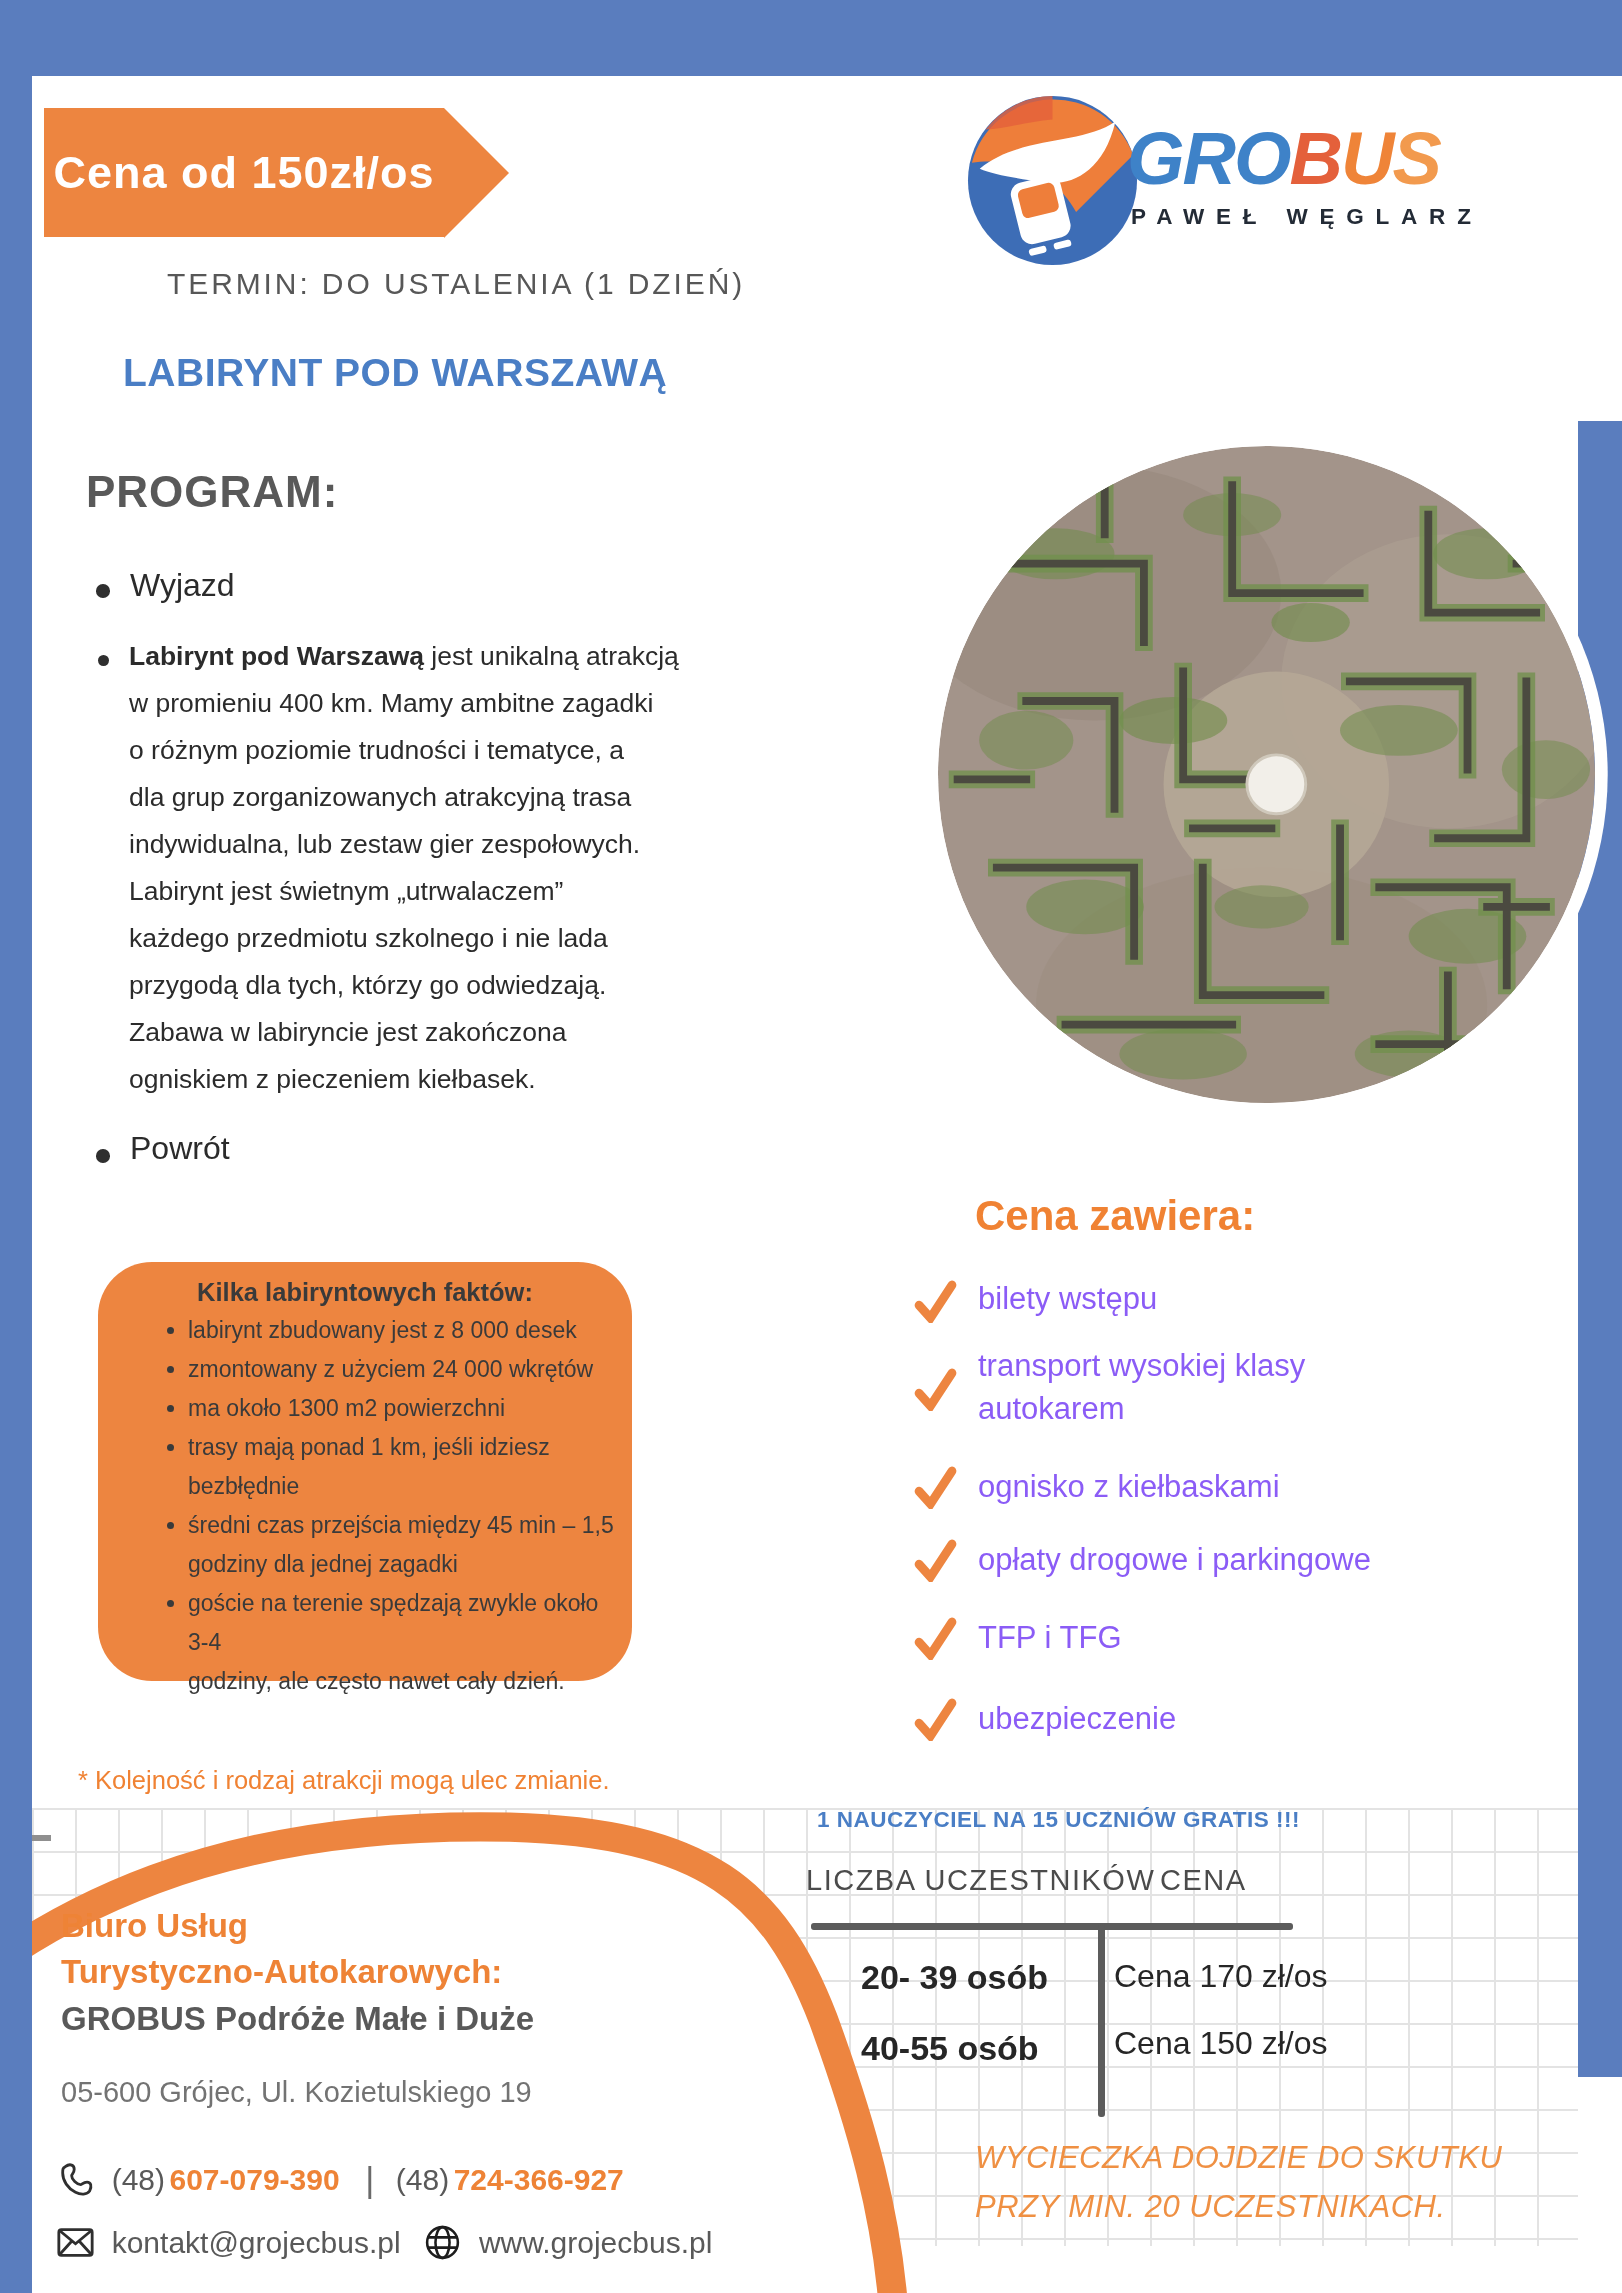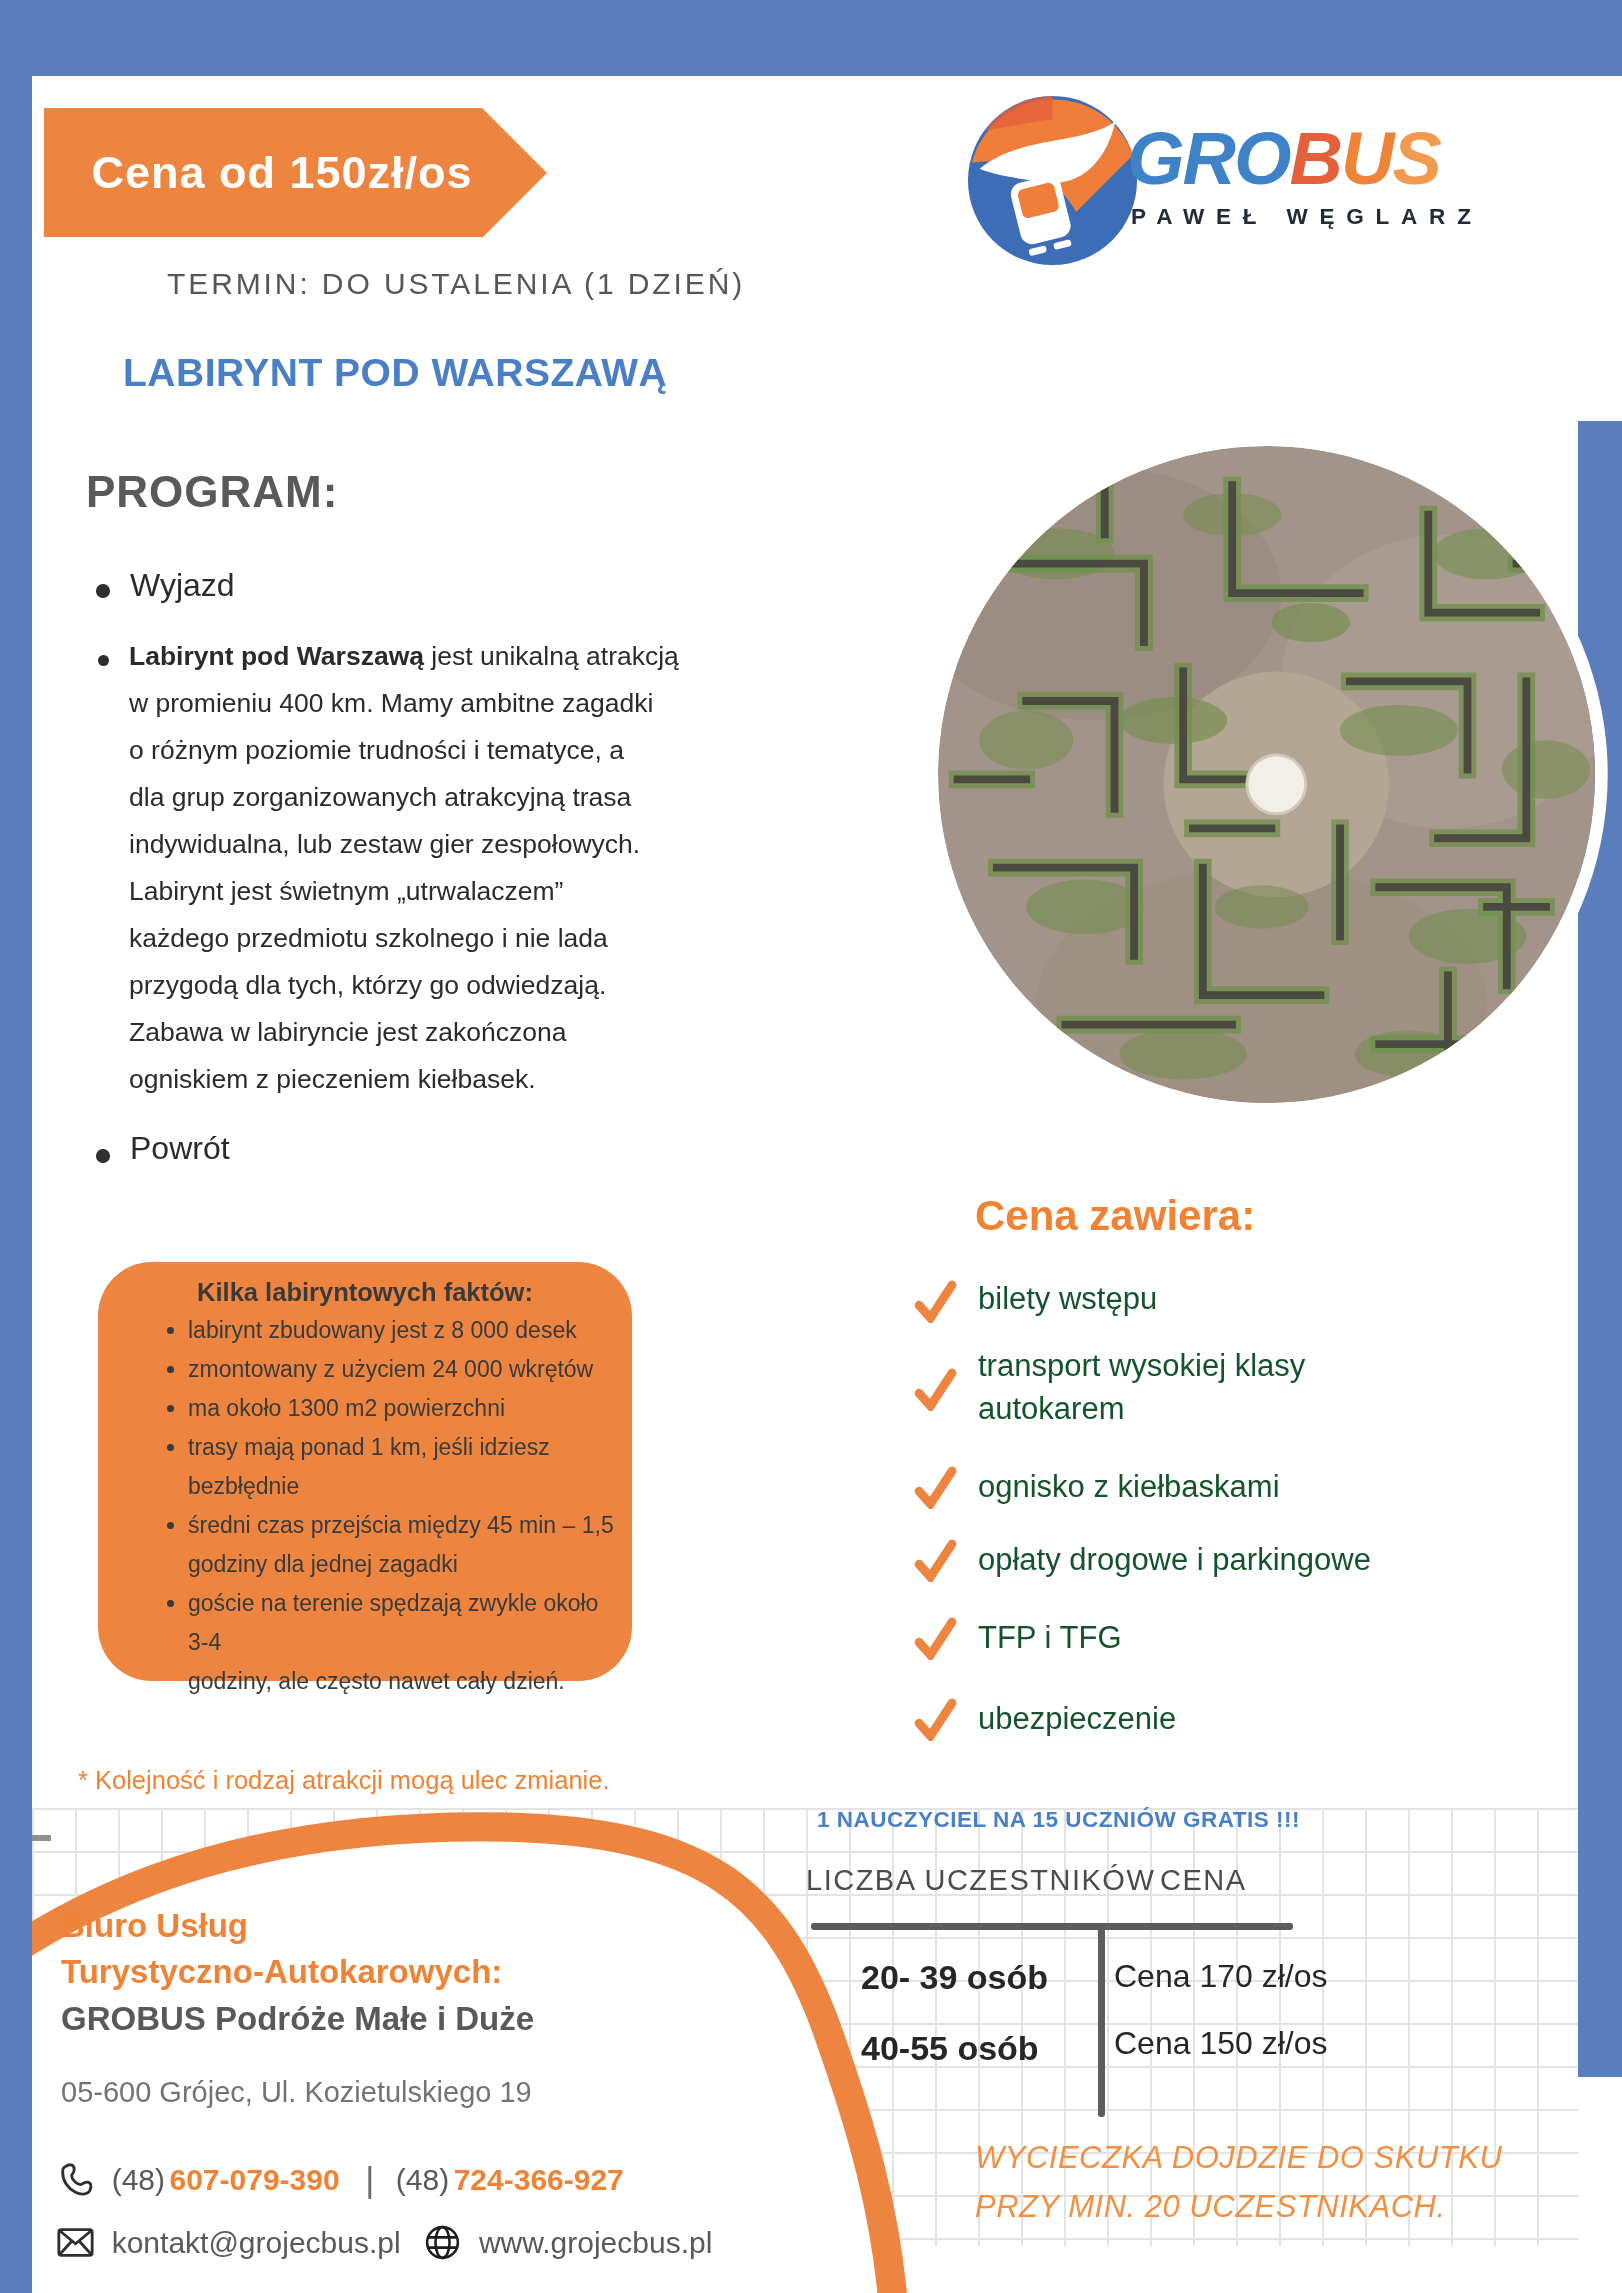--- a/index.html
+++ b/index.html
@@ -16,21 +16,21 @@
         background-image:linear-gradient(to right,#e3e3e3 2px,transparent 2px),
                          linear-gradient(to bottom,#e3e3e3 2px,transparent 2px);
         background-size:43px 43px;}
   .dash{position:absolute;left:27.4px;top:1835px;width:23.5px;height:5.9px;background:#8f8f8f;z-index:2;}
 
   
   #bgshapes{position:absolute;left:0;top:0;width:1622px;height:2294px;z-index:1;pointer-events:none;}
 
   
   .banner{position:absolute;left:44px;top:108px;width:400px;height:129px;background:#ED8540;
-          display:flex;align-items:center;justify-content:center;z-index:4;padding-left:38px;}
+          display:flex;align-items:center;justify-content:center;z-index:4;}
   .banner:after{content:"";position:absolute;left:100%;top:0;width:0;height:0;
           border-top:65px solid transparent;border-bottom:65px solid transparent;border-left:65px solid #ED8540;}
   .banner-label{color:#fff;font-size:45px;font-weight:800;letter-spacing:1px;}
 
   
   .logo-circle{position:absolute;left:966px;top:94px;width:173px;height:173px;z-index:4;}
   .logo-word{position:absolute;left:1127px;top:116px;font-size:74px;font-weight:bold;font-style:italic;
              letter-spacing:-2px;z-index:4;white-space:nowrap;}
   .lg-gro{color:#3e82c8;} .lg-b{color:#e4603b;} .lg-u{color:#ef8438;} .lg-s{color:#f29a4e;}
   .logo-sub{position:absolute;left:1131px;top:204px;font-size:22.5px;font-weight:600;letter-spacing:11.8px;
@@ -65,21 +65,21 @@
 
   
   .maze{position:absolute;left:938px;top:446px;width:657px;height:657px;border-radius:50%;
         overflow:hidden;box-shadow:0 0 0 12.7px #ffffff;z-index:4;}
 
   
   .inc-heading{position:absolute;left:975px;top:1192px;font-size:42px;font-weight:800;color:#f08233;z-index:4;}
   .check{position:absolute;width:43px;height:43px;z-index:4;}
   .c1{left:914px;top:1280px;} .c2{left:914px;top:1368px;} .c3{left:914px;top:1466px;}
   .c4{left:914px;top:1539px;} .c5{left:914px;top:1617px;} .c6{left:914px;top:1698px;}
-  .inc-label{position:absolute;left:978px;font-size:31px;line-height:43px;color:#14532d;z-index:4;}
+  .inc-label{position:absolute;left:978px;font-size:31px;line-height:43px;color:#8b5cf6;z-index:4;}
   .i1{top:1277px;} .i2{top:1344px;} .i3{top:1465px;} .i4{top:1538px;} .i5{top:1616px;} .i6{top:1697px;}
 
   
   .note{position:absolute;left:78px;top:1766px;font-size:25.5px;color:#f08233;z-index:4;}
 
   
   .promo{position:absolute;left:794px;top:1807px;width:529px;text-align:center;font-size:22.5px;
          font-weight:bold;color:#4a7ec5;letter-spacing:0.5px;z-index:5;}
   .th{position:absolute;top:1864px;font-size:29px;letter-spacing:1.5px;color:#4b4b4b;z-index:5;}
   .th1{left:806px;} .th2{left:1160px;}

